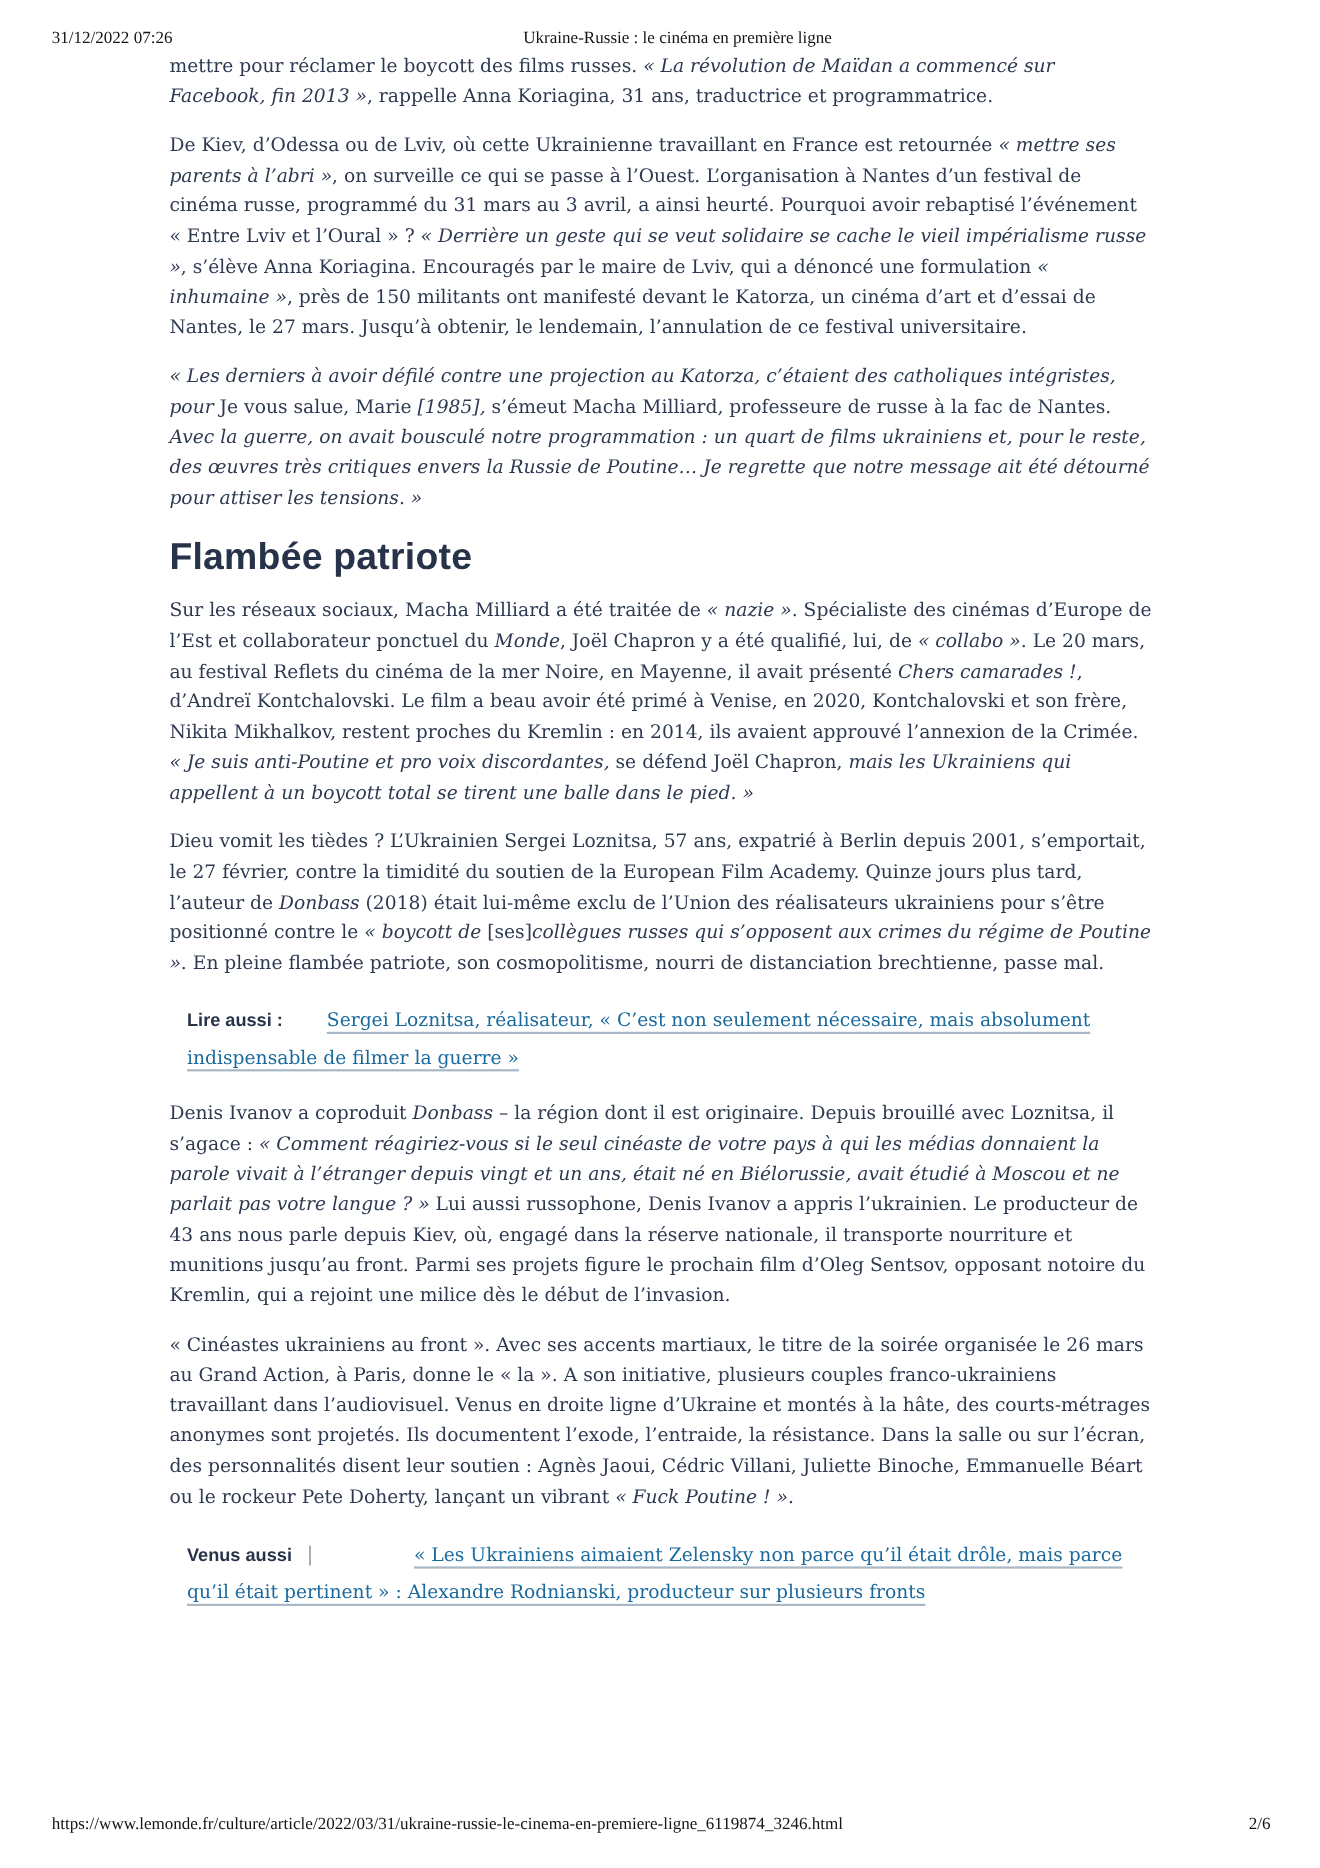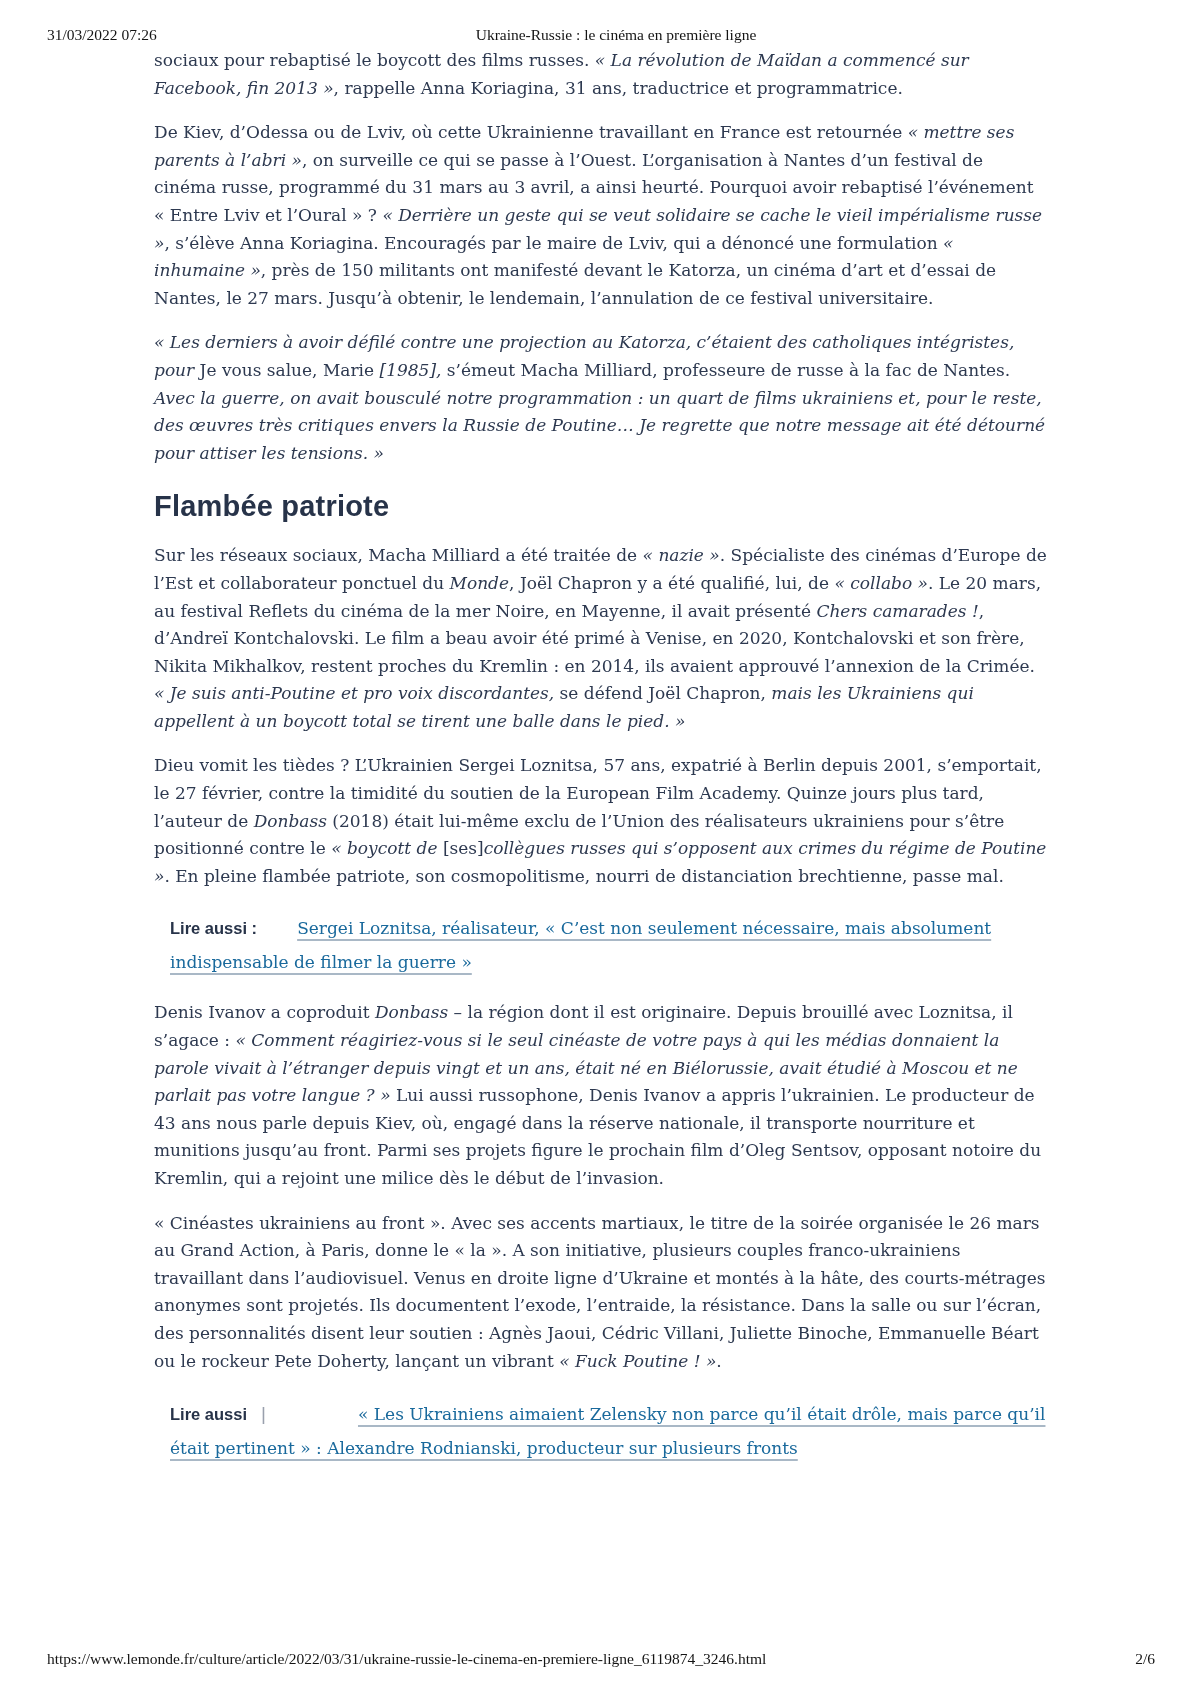--- a/index.html
+++ b/index.html
@@ -38,21 +38,21 @@
   
   .article{
     position:absolute; top:47px; left:154px; width:893px;
   }
   .article p.para{
     font-size:17px; line-height:27.6px; margin:0 0 17px 0; text-align:left;
   }
   .article p.para em{font-style:italic;}
   .article h2{
     font-family:"Liberation Sans", sans-serif;
-    font-weight:700; font-size:29px; line-height:34px;
+    font-weight:700; font-size:34px; line-height:34px;
     letter-spacing:0.2px; color:var(--heading);
     margin:22px 0 19px 0;
   }
   .read-also{
     margin:22px 0 20px 16px;
     font-size:17px; line-height:33.5px;
   }
   .ra-label{
     font-family:"Liberation Sans", sans-serif;
     font-weight:700; font-size:16.5px; color:var(--heading);
@@ -72,34 +72,34 @@
   }
   a.ra-link.big-gap{margin-left:92px;}
 </style>
 </head>
 <body>
 
 <div class="page">
 
   <div class="print-header">
     <span class="ph-title">Ukraine-Russie : le cinéma en première ligne</span>
-    <span class="ph-date">31/03/2022 07:26</span>
+    <span class="ph-date">31/12/2022 07:26</span>
   </div>
 
   <div class="article">
-      <p class="para"><span>sociaux pour rebaptisé le boycott des films russes. </span><em>« La révolution de Maïdan a commencé sur Facebook, fin 2013 »</em><span>, rappelle Anna Koriagina, 31 ans, traductrice et programmatrice.</span></p>
+      <p class="para"><span>mettre pour réclamer le boycott des films russes. </span><em>« La révolution de Maïdan a commencé sur Facebook, fin 2013 »</em><span>, rappelle Anna Koriagina, 31 ans, traductrice et programmatrice.</span></p>
       <p class="para"><span>De Kiev, d’Odessa ou de Lviv, où cette Ukrainienne travaillant en France est retournée </span><em>« mettre ses parents à l’abri »</em><span>, on surveille ce qui se passe à l’Ouest. L’organisation à Nantes d’un festival de cinéma russe, programmé du 31 mars au 3 avril, a ainsi heurté. Pourquoi avoir rebaptisé l’événement « Entre Lviv et l’Oural » ? </span><em>« Derrière un geste qui se veut solidaire se cache le vieil impérialisme russe »</em><span>, s’élève Anna Koriagina. Encouragés par le maire de Lviv, qui a dénoncé une formulation </span><em>« inhumaine »</em><span>, près de 150 militants ont manifesté devant le Katorza, un cinéma d’art et d’essai de Nantes, le 27 mars. Jusqu’à obtenir, le lendemain, l’annulation de ce festival universitaire.</span></p>
       <p class="para"><em>« Les derniers à avoir défilé contre une projection au Katorza, c’étaient des catholiques intégristes, pour </em><span>Je vous salue, Marie </span><em>[1985], </em><span>s’émeut Macha Milliard, professeure de russe à la fac de Nantes. </span><em>Avec la guerre, on avait bousculé notre programmation : un quart de films ukrainiens et, pour le reste, des œuvres très critiques envers la Russie de Poutine… Je regrette que notre message ait été détourné pour attiser les tensions. »</em></p>
       <h2>Flambée patriote</h2>
       <p class="para"><span>Sur les réseaux sociaux, Macha Milliard a été traitée de </span><em>« nazie »</em><span>. Spécialiste des cinémas d’Europe de l’Est et collaborateur ponctuel du </span><em>Monde</em><span>, Joël Chapron y a été qualifié, lui, de </span><em>« collabo »</em><span>. Le 20 mars, au festival Reflets du cinéma de la mer Noire, en Mayenne, il avait présenté </span><em>Chers camarades !</em><span>, d’Andreï Kontchalovski. Le film a beau avoir été primé à Venise, en 2020, Kontchalovski et son frère, Nikita Mikhalkov, restent proches du Kremlin : en 2014, ils avaient approuvé l’annexion de la Crimée. </span><em>« Je suis anti-Poutine et pro voix discordantes, </em><span>se défend Joël Chapron, </span><em>mais les Ukrainiens qui appellent à un boycott total se tirent une balle dans le pied. »</em></p>
       <p class="para"><span>Dieu vomit les tièdes ? L’Ukrainien Sergei Loznitsa, 57 ans, expatrié à Berlin depuis 2001, s’emportait, le 27 février, contre la timidité du soutien de la European Film Academy. Quinze jours plus tard, l’auteur de </span><em>Donbass</em><span> (2018) était lui-même exclu de l’Union des réalisateurs ukrainiens pour s’être positionné contre le </span><em>« boycott de </em><span>[ses]</span><em>collègues russes qui s’opposent aux crimes du régime de Poutine »</em><span>. En pleine flambée patriote, son cosmopolitisme, nourri de distanciation brechtienne, passe mal.</span></p>
       <div class="read-also"><strong class="ra-label gap-after">Lire aussi :</strong><a class="ra-link">Sergei Loznitsa, réalisateur, « C’est non seulement nécessaire, mais absolument indispensable de filmer la guerre »</a></div>
       <p class="para"><span>Denis Ivanov a coproduit </span><em>Donbass</em><span> – la région dont il est originaire. Depuis brouillé avec Loznitsa, il s’agace : </span><em>« Comment réagiriez-vous si le seul cinéaste de votre pays à qui les médias donnaient la parole vivait à l’étranger depuis vingt et un ans, était né en Biélorussie, avait étudié à Moscou et ne parlait pas votre langue ? »</em><span> Lui aussi russophone, Denis Ivanov a appris l’ukrainien. Le producteur de 43 ans nous parle depuis Kiev, où, engagé dans la réserve nationale, il transporte nourriture et munitions jusqu’au front. Parmi ses projets figure le prochain film d’Oleg Sentsov, opposant notoire du Kremlin, qui a rejoint une milice dès le début de l’invasion.</span></p>
       <p class="para"><span>« Cinéastes ukrainiens au front ». Avec ses accents martiaux, le titre de la soirée organisée le 26 mars au Grand Action, à Paris, donne le « la ». A son initiative, plusieurs couples franco-ukrainiens travaillant dans l’audiovisuel. Venus en droite ligne d’Ukraine et montés à la hâte, des courts-métrages anonymes sont projetés. Ils documentent l’exode, l’entraide, la résistance. Dans la salle ou sur l’écran, des personnalités disent leur soutien : Agnès Jaoui, Cédric Villani, Juliette Binoche, Emmanuelle Béart ou le rockeur Pete Doherty, lançant un vibrant </span><em>« Fuck Poutine ! »</em><span>.</span></p>
-      <div class="read-also"><strong class="ra-label">Lire aussi</strong><span class="ra-bar">|</span><a class="ra-link big-gap">« Les Ukrainiens aimaient Zelensky non parce qu’il était drôle, mais parce qu’il était pertinent » : Alexandre Rodnianski, producteur sur plusieurs fronts</a></div>
+      <div class="read-also"><strong class="ra-label">Venus aussi</strong><span class="ra-bar">|</span><a class="ra-link big-gap">« Les Ukrainiens aimaient Zelensky non parce qu’il était drôle, mais parce qu’il était pertinent » : Alexandre Rodnianski, producteur sur plusieurs fronts</a></div>
     </div>
 
   <div class="print-footer">
     <span class="pf-url">https://www.lemonde.fr/culture/article/2022/03/31/ukraine-russie-le-cinema-en-premiere-ligne_6119874_3246.html</span>
     <span class="pf-page">2/6</span>
   </div>
 
 </div>
 
 </body></html>

